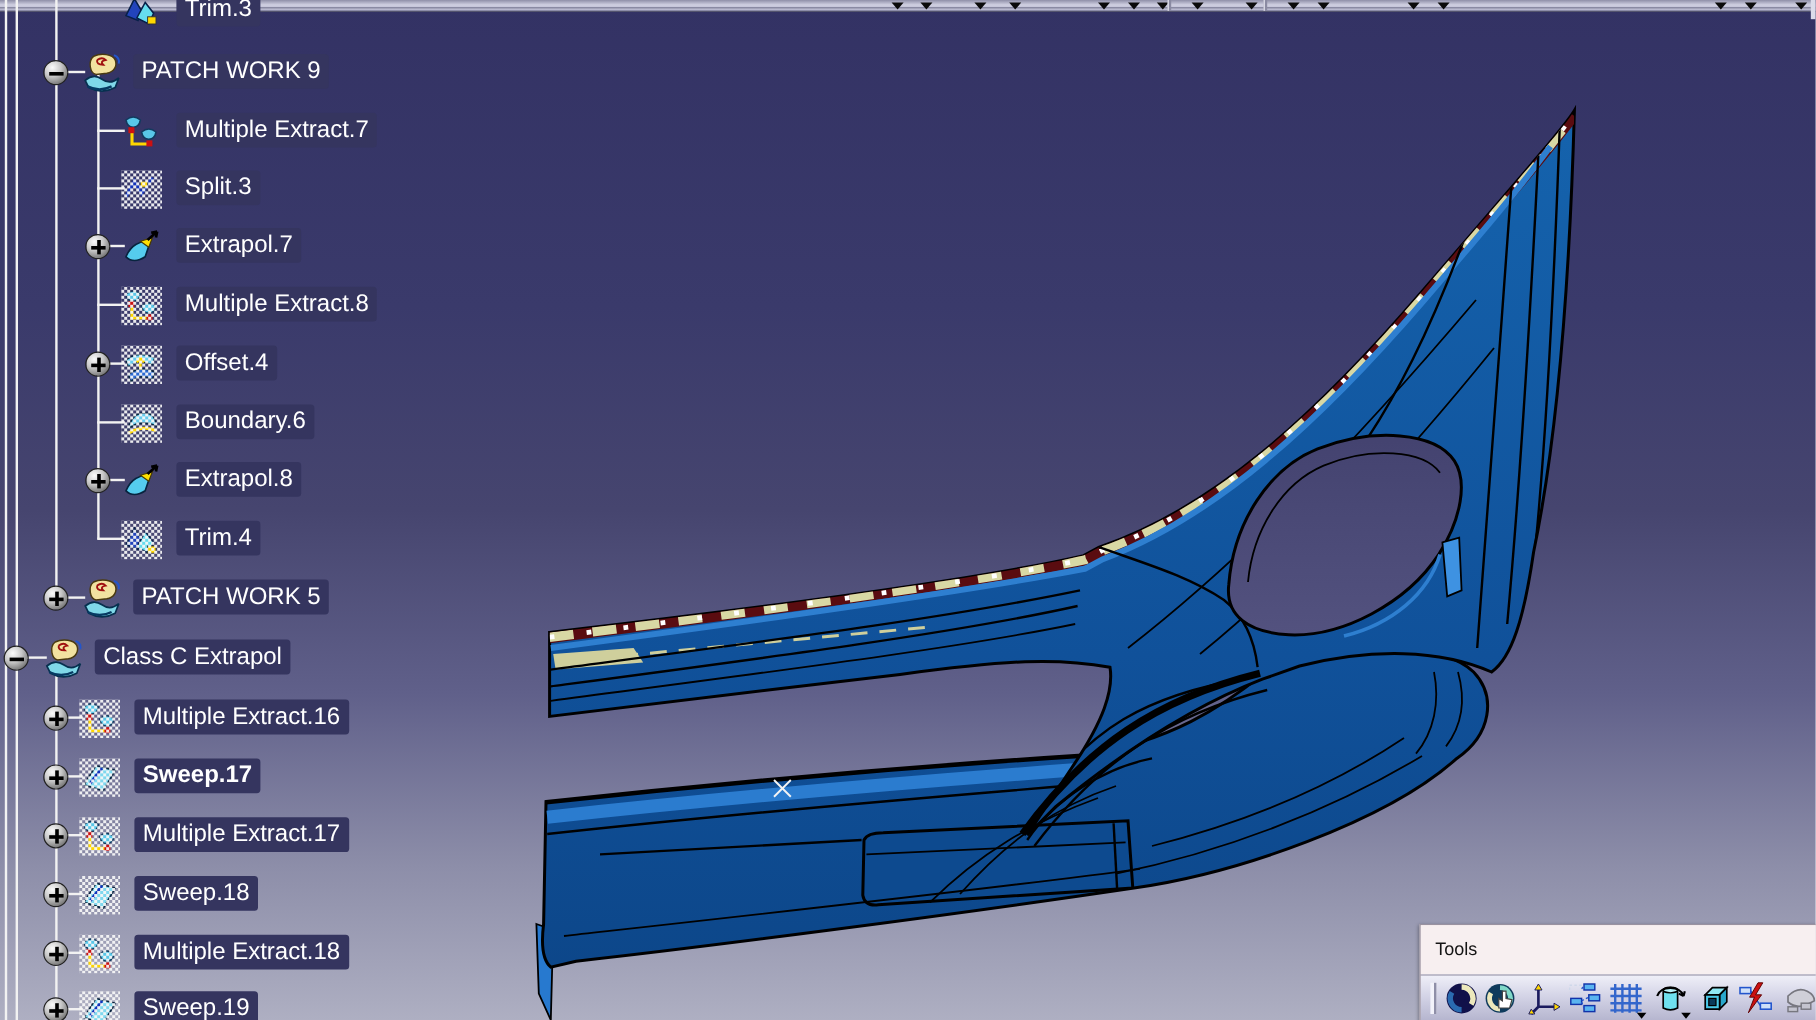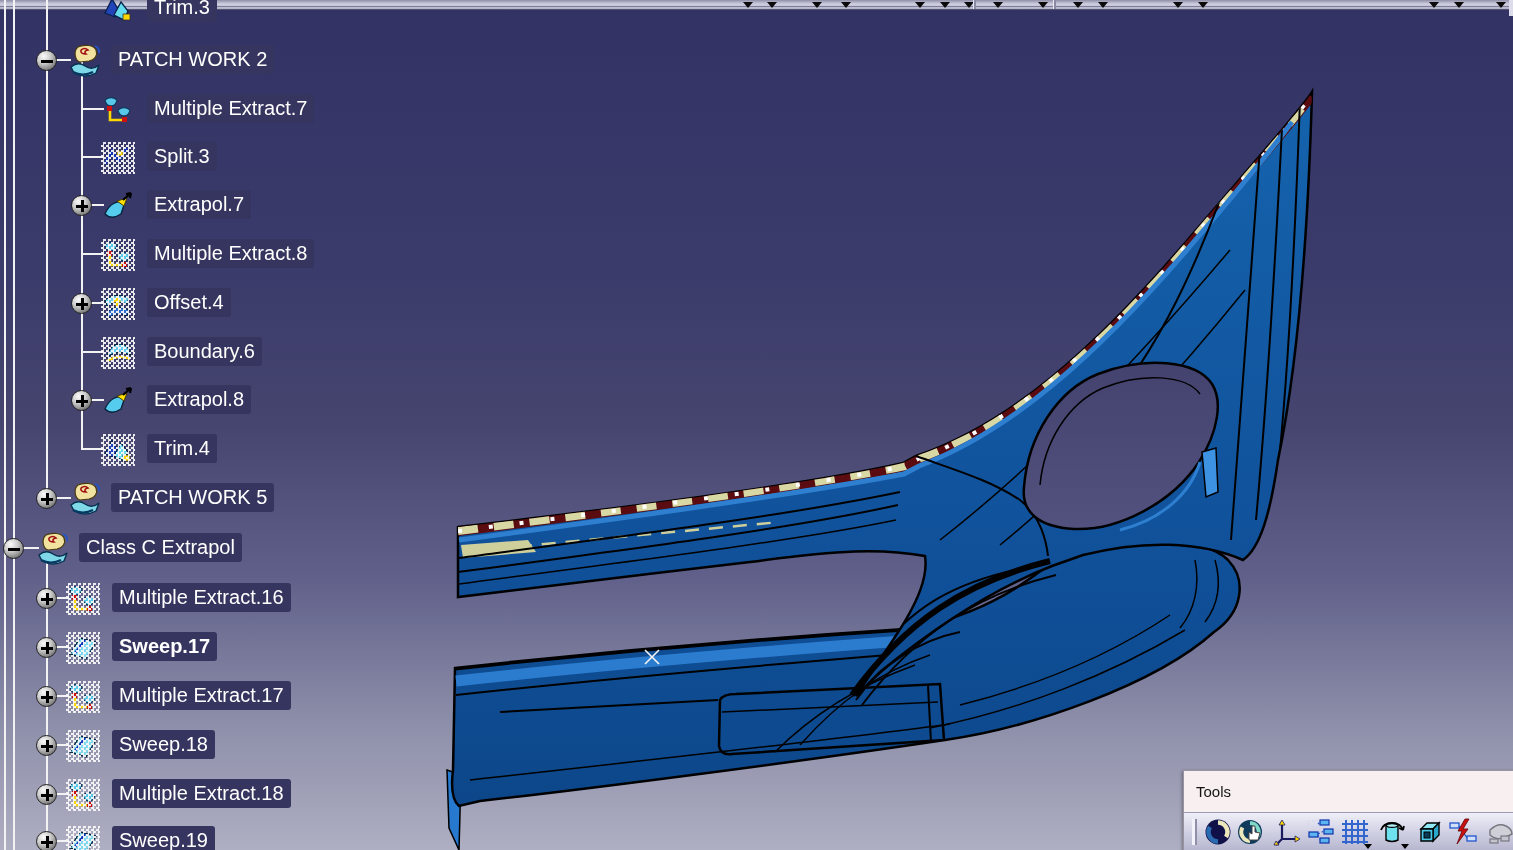--- a/index.html
+++ b/index.html
@@ -179,21 +179,21 @@
     <div class="tline" style="left: 46px; top: 59px; width: 25px; height: 2px;"></div>
     <span class="ticon" style="left: 68px; top: 43px; width: 38px; height: 34px;">
       <svg width="38" height="34" viewBox="0 0 38 34">
         <path d="M10,4 C16,1 26,2 28,7 C30,12 27,17 21,18 L12,19 C7,18 5,8 10,4 Z" fill="#f2e2a0" stroke="#4a3a10" stroke-width="1.2"></path>
        <path d="M13,7 q4,-3 7,0 q-5,1 -2,4 q-6,0 -5,-4" fill="none" stroke="#a01010" stroke-width="1.6"></path>
        <path d="M27,3 q5,2 4,7" fill="none" stroke="#2255cc" stroke-width="1.6"></path>
        <path d="M3,24 q7,-6 14,-1 q7,5 14,-1 l-3,8 q-11,6 -22,0 Z" fill="#7fd8e8" stroke="#07304f" stroke-width="1.4"></path>
        <path d="M5,29 q10,5 20,0" fill="none" stroke="#063a63" stroke-width="2"></path>
       </svg>
     </span>
-    <div class="node-label" style="left: 111px; top: 45px;">PATCH WORK 2</div>
+    <div class="node-label" style="left: 111px; top: 45px;">PATCH WORK 9</div>
     <div class="exp" style="left: 36px; top: 50px;">
       <div class="h"></div>
     </div>
     <div class="tline" style="left: 81px; top: 108px; width: 23px; height: 2px;"></div>
     <span class="ticon" style="left: 101px; top: 94px; width: 34px; height: 32px;">
       <svg width="34" height="32" viewBox="0 0 34 32">
         <path d="M4,6 q6,-5 12,0 q-1,6 -6,6 q-5,0 -6,-6 Z" fill="#59c7e8" stroke="#123a5e" stroke-width="1.3"></path>
        <path d="M17,16 q6,-5 12,0 q-1,6 -6,6 q-5,0 -6,-6 Z" fill="#59c7e8" stroke="#123a5e" stroke-width="1.3"></path>
        <path d="M9,14 L9,26 L22,26" fill="none" stroke="#ffd700" stroke-width="2.6"></path>
        <rect x="6" y="12" width="5" height="5" fill="#cc1111"></rect>

